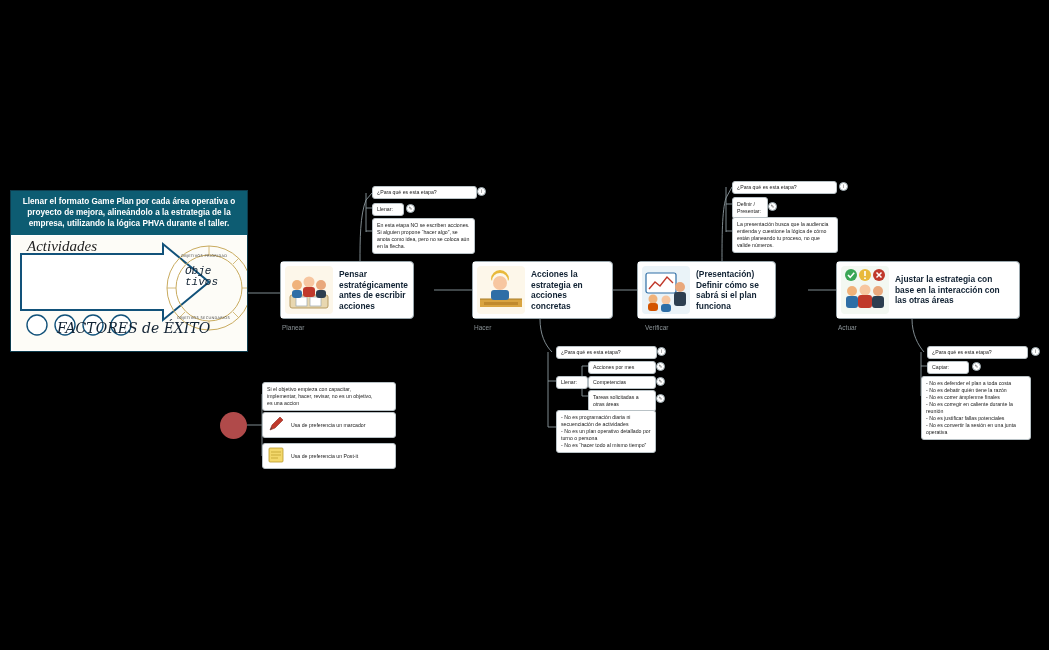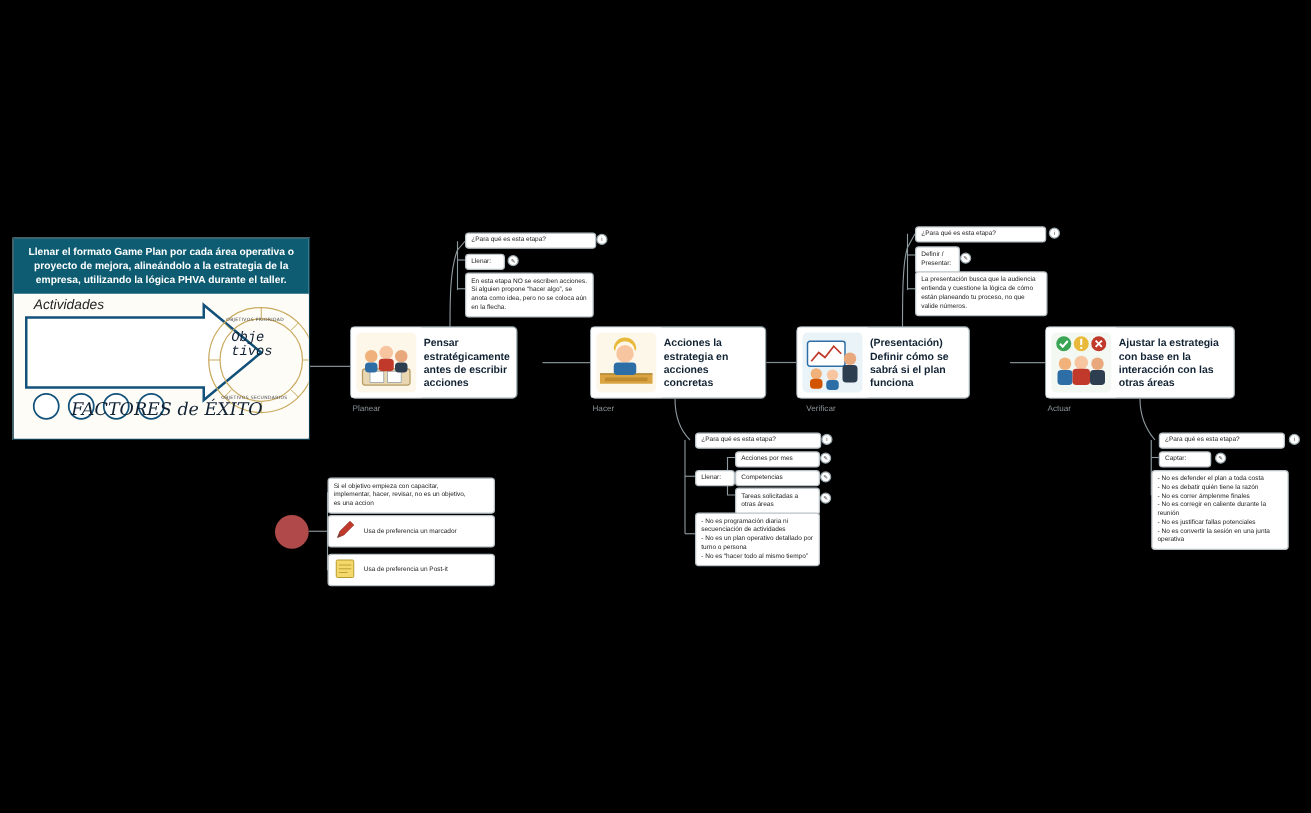--- a/index.html
+++ b/index.html
@@ -42,22 +42,22 @@
   }
   .gp-title {
     left: 22px; top: 26px;
     font-family: "DejaVu Serif", serif;
     font-size: 21px;
     color: #123;
     letter-spacing: .5px;
   }
   .gp-actividades {
     left: 14px; top: 2px;
-    font-family: Liberation Sans, sans-serif;
-    font-size: 11px;
+    font-family: Liberation Serif, serif;
+    font-size: 15px;
     color: #222;
     font-style: italic;
   }
   .gp-objetivos {
     left: 172px; top: 30px;
     font-family: Liberation Mono, monospace;
     font-size: 11px;
     color: #123;
     line-height: 11px;
     font-style: italic;
@@ -303,21 +303,21 @@
 
   <div class="abs note" style="left:732px; top:197px; width:36px; white-space:pre-line;">Definir /
 Presentar:</div>
   <div class="abs badge" style="left:768px; top:202px;">✎</div>
 
   <div class="abs note" style="left:732px; top:217px; width:106px; white-space:pre-line;">La presentación busca que la audiencia
 entienda y cuestione la lógica de cómo
 están planeando tu proceso, no que
 valide números.</div>
 
-  <div class="abs stage" style="left:836px; top:261px; width:152px;">
+  <div class="abs stage" style="left:836px; top:261px; width:184px;">
     <div class="thumb">
       <svg width="50" height="50" viewBox="0 0 50 50">
         <rect x="1" y="1" width="48" height="48" rx="4" fill="#f3f8f2"></rect>
         <circle cx="11" cy="10" r="6" fill="#3aa655"></circle>
         <path d="M8,10 l2.2,2.4 l4,-4.6" fill="none" stroke="#fff" stroke-width="1.6"></path>
         <circle cx="25" cy="10" r="6" fill="#e8b93b"></circle>
         <rect x="24.2" y="6" width="1.6" height="5" fill="#fff"></rect>
           <rect x="24.2" y="12.5" width="1.6" height="1.6" fill="#fff"></rect>
         <circle cx="39" cy="10" r="6" fill="#c0392b"></circle>
         <path d="M36.5,7.5 l5,5 M41.5,7.5 l-5,5" stroke="#fff" stroke-width="1.5"></path>

